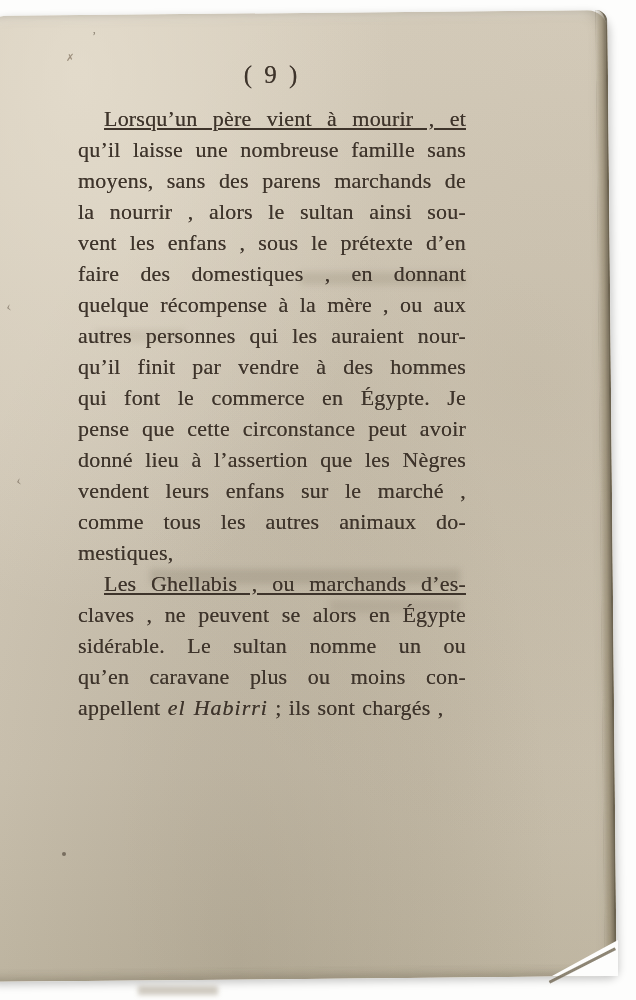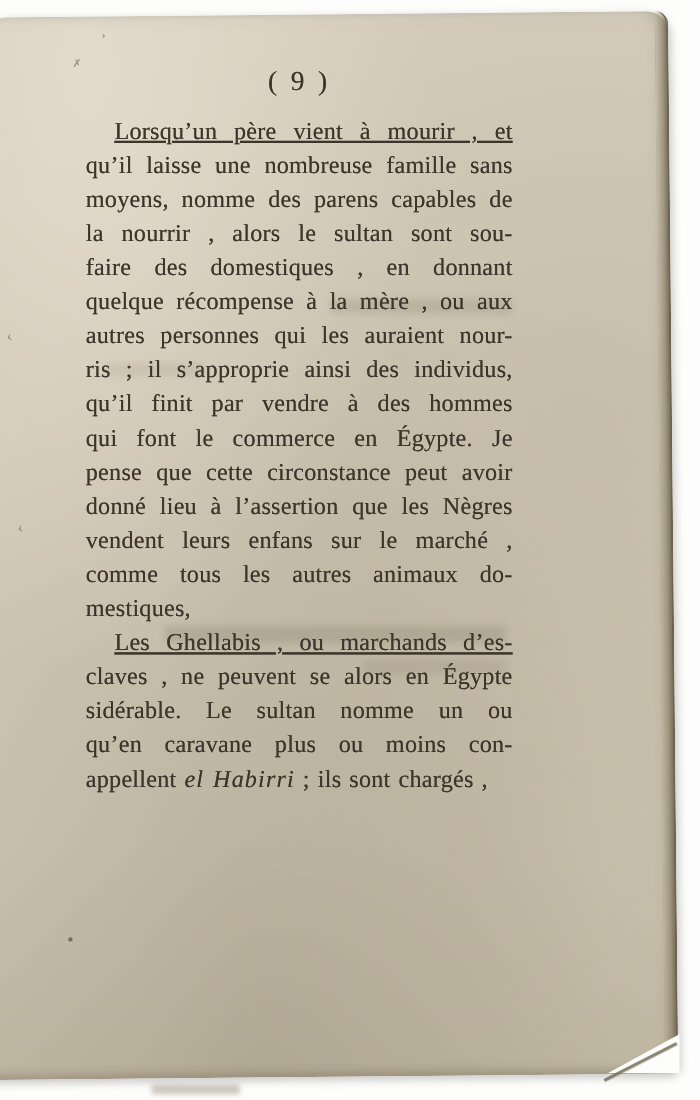--- a/index.html
+++ b/index.html
@@ -108,26 +108,26 @@
   <div class="margin-mark mark-1">‹</div>
   <div class="margin-mark mark-2">‹</div>
   <div class="dot-spec dot-1"></div>
 
   <div class="text-block">
     <div class="header">( 9 )</div>
     <div class="body">
         <div class="paragraph">
           <div class="line indent">Lorsqu’un père vient à mourir , et</div>
           <div class="line">qu’il laisse une nombreuse famille sans</div>
-          <div class="line">moyens, nomme des parens capables de</div>
-          <div class="line">la nourrir , alors le sultan sont sou-</div>
+          <div class="line">moyens, sans des parens marchands de</div>
+          <div class="line">la nourrir , alors le sultan ainsi sou-</div>
+          <div class="line">vent les enfans , sous le prétexte d’en</div>
           <div class="line">faire des domestiques , en donnant</div>
           <div class="line">quelque récompense à la mère , ou aux</div>
           <div class="line">autres personnes qui les auraient nour-</div>
-          <div class="line">ris ; il s’approprie ainsi des individus,</div>
           <div class="line">qu’il finit par vendre à des hommes</div>
           <div class="line">qui font le commerce en Égypte. Je</div>
           <div class="line">pense que cette circonstance peut avoir</div>
           <div class="line">donné lieu à l’assertion que les Nègres</div>
           <div class="line">vendent leurs enfans sur le marché ,</div>
           <div class="line">comme tous les autres animaux do-</div>
           <div class="line final">mestiques,</div>
         </div>
         <div class="paragraph">
           <div class="line indent">Les Ghellabis , ou marchands d’es-</div>

